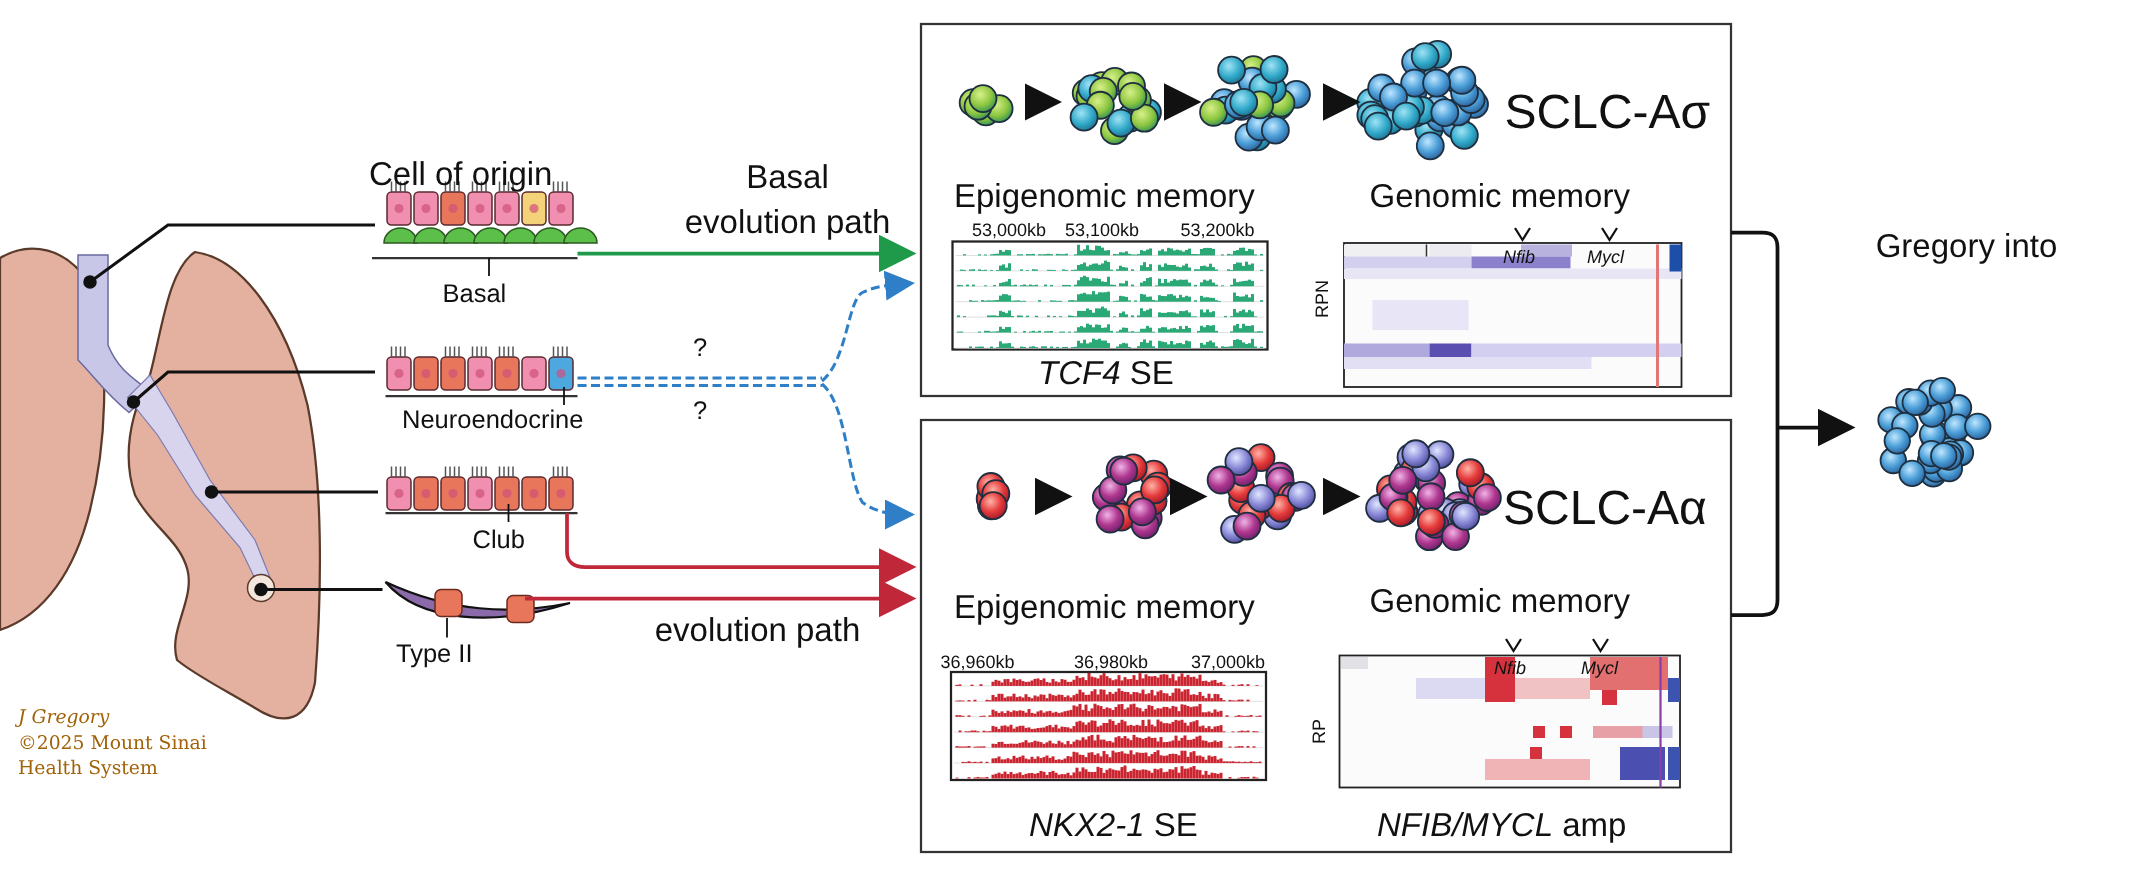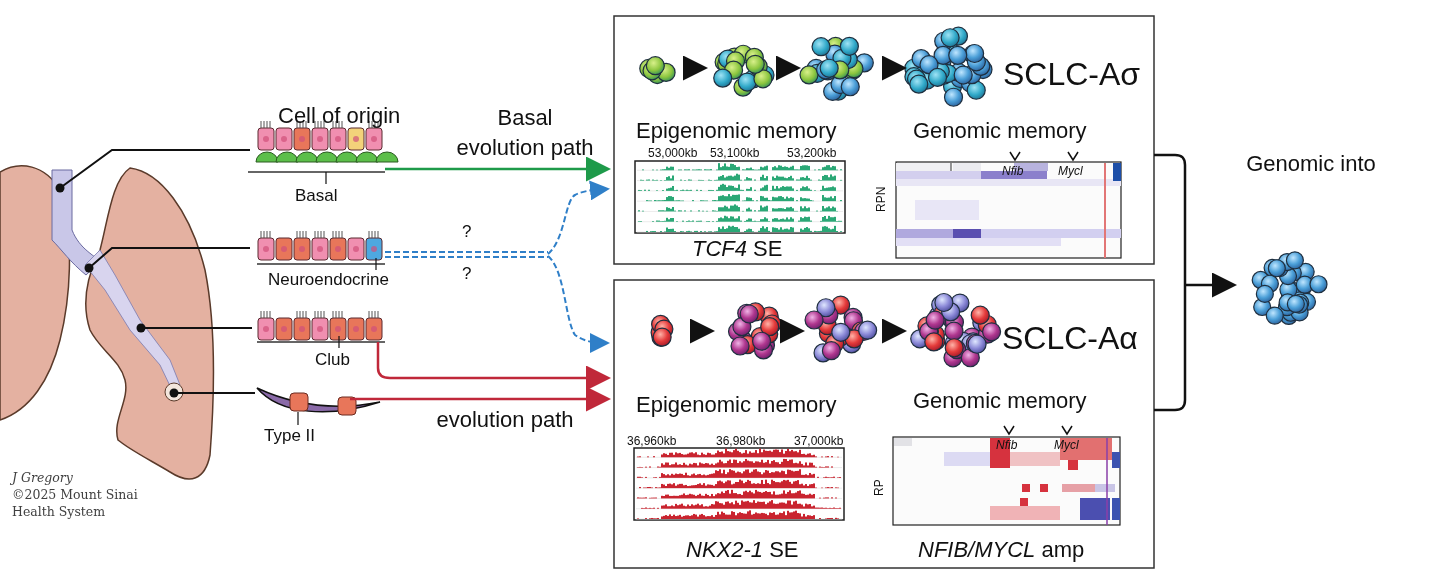--- a/index.html
+++ b/index.html
@@ -7,21 +7,21 @@
          font-family:"Liberation Sans", sans-serif; color:#111; }
   svg.stage { position:absolute; left:0; top:0; width:1430px; height:582px; }
   .lbl { position:absolute; white-space:nowrap; color:#111; }
   .t22 { font-size:22px; }
   .t24 { font-size:32px; }
   .t17 { font-size:17px; }
   .t12 { font-size:12px; }
   .it { font-style:italic;margin-top:24px; }
   .center { text-align:center; }
   .credit { position:absolute; left:12px; top:445px; font-family:"DejaVu Serif", serif;
-            font-size:12.5px; color:#404040; line-height:17px; }
+            font-size:12.5px; color:#a16207; line-height:17px; }
   .credit .it { font-style:italic; }
 </style>
 </head>
 <body>
 
 <svg class="stage" viewBox="0 0 1430 582">
   <defs>
     <radialGradient id="gGreen" cx="40%" cy="35%" r="70%">
       <stop offset="0%" stop-color="#d8f08a"></stop>
         <stop offset="60%" stop-color="#8cc63f"></stop>
@@ -1687,21 +1687,21 @@
         <circle cx="1276.8321841298643" cy="268.2430176751817" r="8.5" fill="url(#gBlue)" stroke="#1f2f3f" stroke-width="1.2"></circle>
         <circle cx="1294.8856183120781" cy="260.37184549609384" r="8.5" fill="url(#gBlue)" stroke="#1f2f3f" stroke-width="1.2"></circle>
         <circle cx="1264.8464788860429" cy="293.9045753279917" r="8.5" fill="url(#gBlue)" stroke="#1f2f3f" stroke-width="1.2"></circle>
         <circle cx="1299.1290736280255" cy="304.77148088051234" r="8.5" fill="url(#gBlue)" stroke="#1f2f3f" stroke-width="1.2"></circle>
         <circle cx="1287.6488494482169" cy="302.46570737899674" r="8.5" fill="url(#gBlue)" stroke="#1f2f3f" stroke-width="1.2"></circle>
         <circle cx="1295.8523357348558" cy="303.9491289985059" r="8.5" fill="url(#gBlue)" stroke="#1f2f3f" stroke-width="1.2"></circle>
       </g>
     </g>
 </svg>
 
-<div class="lbl t22" style="left:246px; top:103px;margin-left:32px;">Cell of origin</div>
+<div class="lbl t22" style="left:246px; top:103px;">Cell of origin</div>
 <div class="lbl t17" style="left:295px; top:186px;">Basal</div>
 <div class="lbl t17" style="left:268px; top:270px;">Neuroendocrine</div>
 <div class="lbl t17" style="left:315px; top:350px;">Club</div>
 <div class="lbl t17" style="left:264px; top:426px;">Type II</div>
 
 <div class="credit">
   <div class="it">J Gregory</div>
   <div>©2025 Mount Sinai</div>
   <div>Health System</div>
 </div>
@@ -1733,14 +1733,14 @@
 <div class="lbl t12" style="left:716px; top:434px;">36,980kb</div>
 <div class="lbl t12" style="left:794px; top:434px;">37,000kb</div>
 <div class="lbl t22" style="left:686px; top:537px;"><span class="it">NKX2-1</span><span> SE</span></div>
 <div class="lbl t22" style="left:913px; top:388px;">Genomic memory</div>
 <div class="lbl t12 it" style="left:996px; top:414px;">Nfib</div>
 <div class="lbl t12 it" style="left:1054px; top:414px;">Mycl</div>
 <div class="lbl t12" style="left:872px; top:496px; transform:rotate(-90deg); transform-origin:left top;">RP</div>
 <div class="lbl t22" style="left:918px; top:537px;"><span class="it">NFIB/MYCL</span><span> amp</span></div>
 
 <div class="lbl t22 center" style="left:1196px; top:150px; width:230px; line-height:28px;">
-  <div>Genomic into</div>
+  <div>Gregory into</div>
 </div>
 
 </body></html>

